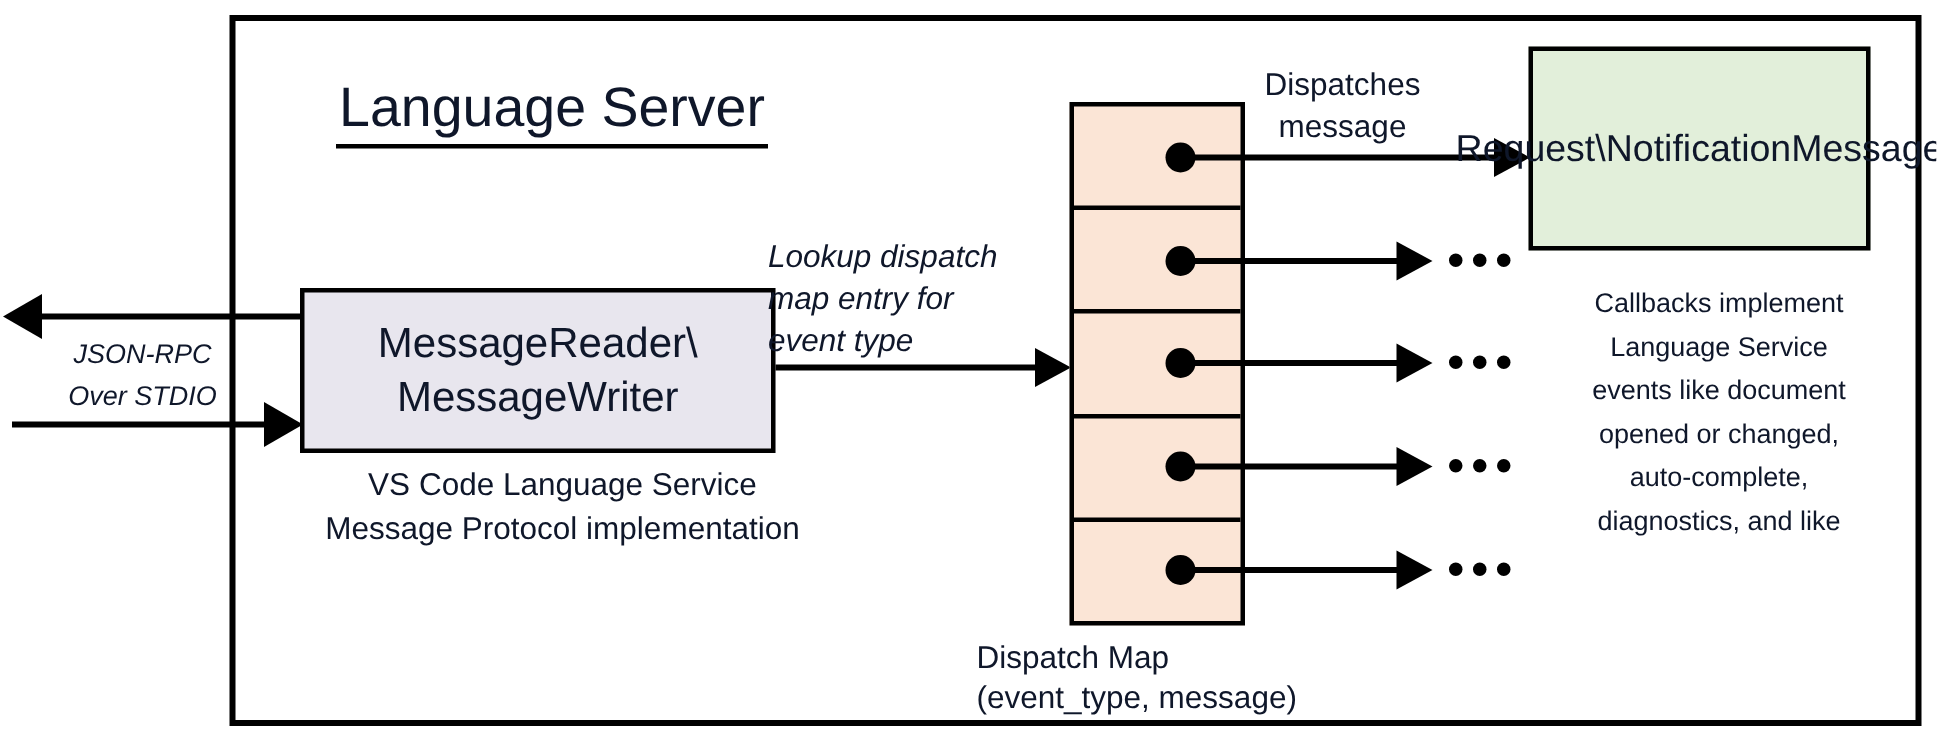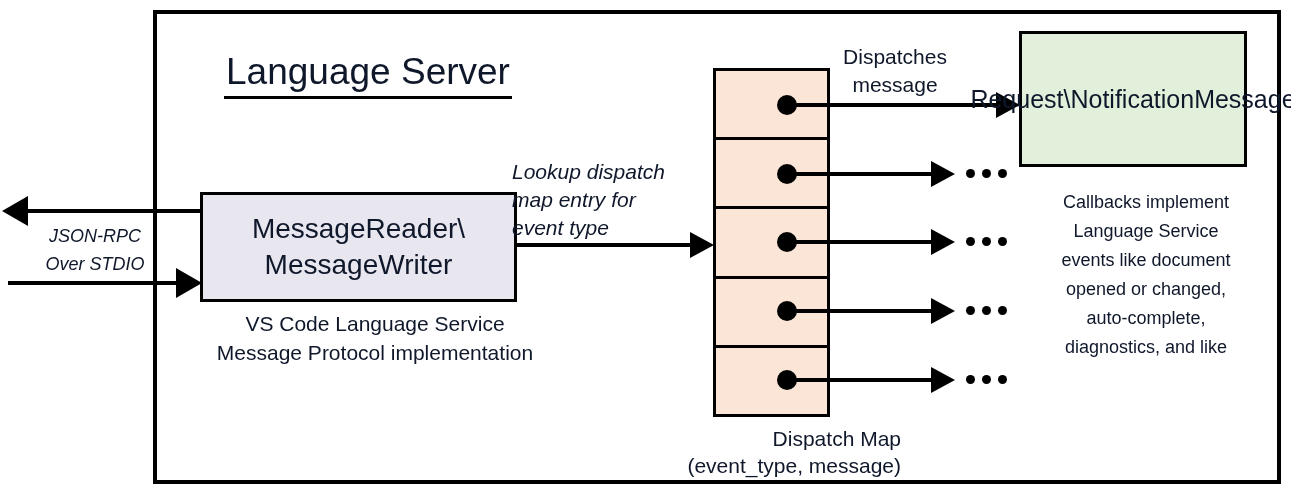--- a/index.html
+++ b/index.html
@@ -77,21 +77,21 @@
     display: flex; flex-direction: column;
   }
   .map-cell { flex: 1; }
   .map-cell + .map-cell { border-top: 3px solid #000; }
   .entry-dot {
     position: absolute; width: 20px; height: 20px;
     background: #000; border-radius: 50%; left: 777px;
   }
   .map-caption {
     left: 651px; top: 425px; width: 250px;
-    font-size: 21px; line-height: 27px; text-align: right;
+    font-size: 21px; line-height: 27px; text-align: left;
   }
 
   
   .dispatches-label {
     left: 825px; top: 43px; width: 140px;
     font-size: 21px; line-height: 28px; text-align: center;
   }
 
   
   .callback-box {

